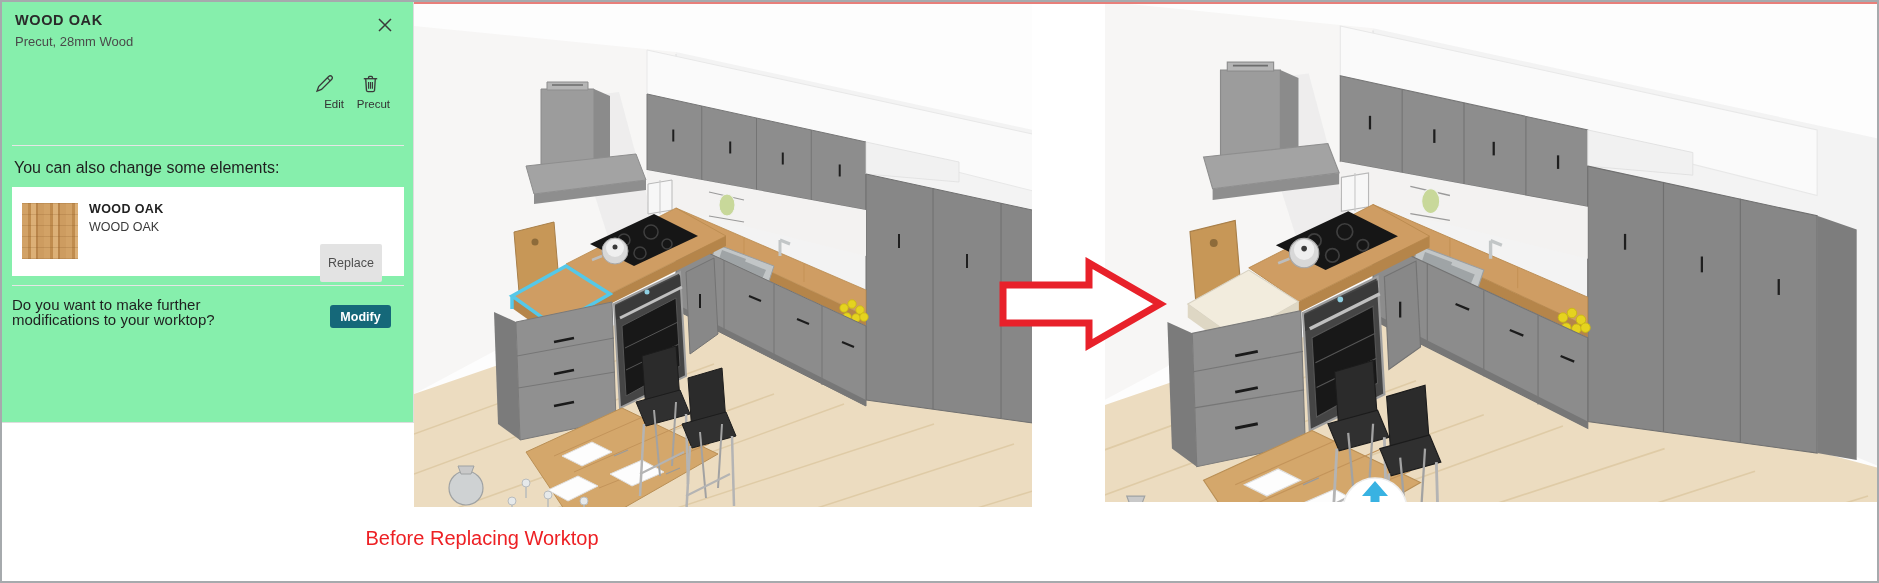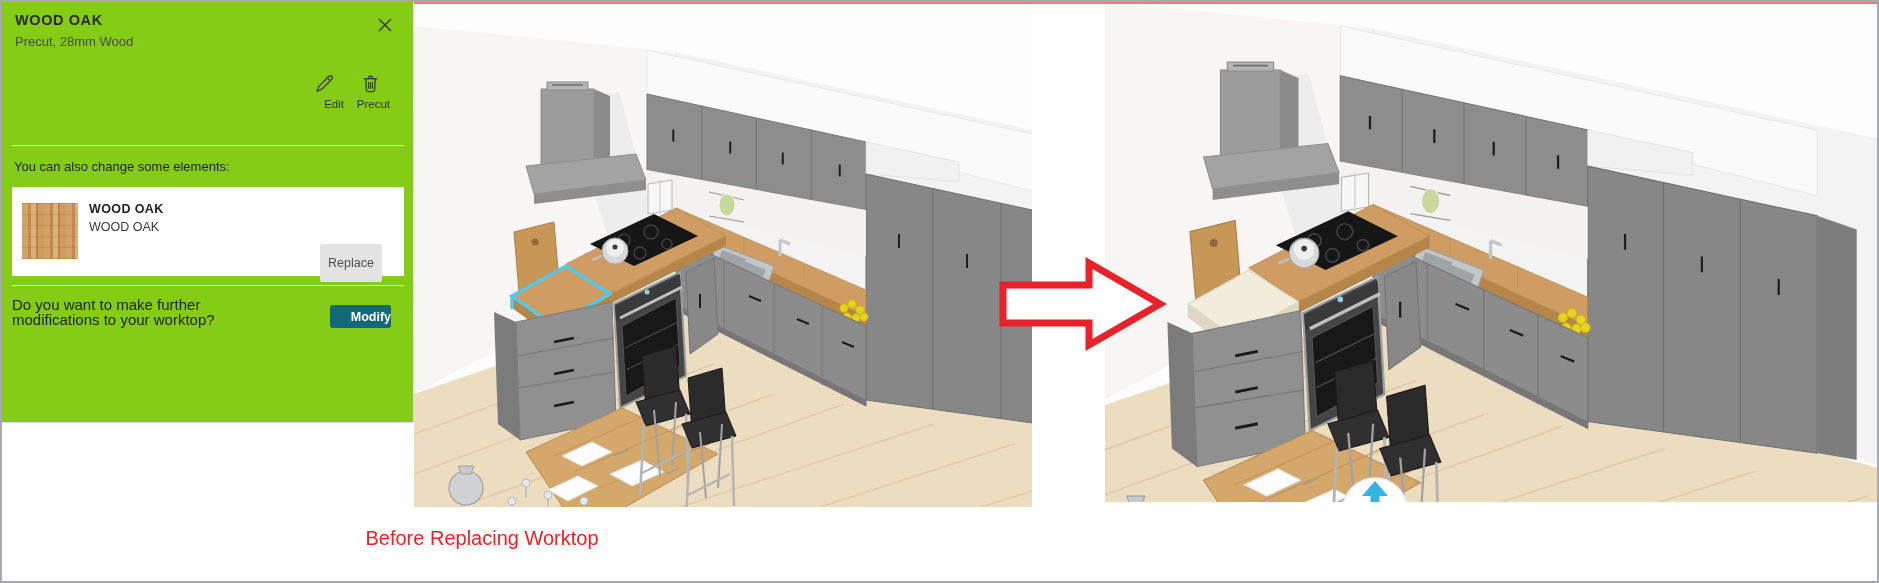--- a/index.html
+++ b/index.html
@@ -4,32 +4,32 @@
 <style>
   * { margin:0; padding:0; box-sizing:border-box; }
   body { font-family:"Liberation Sans", sans-serif; background:#ffffff; }
   #stage {
     position:relative; width:1879px; height:583px; background:#ffffff;
     border:2px solid #a6aaad; overflow:hidden;
   }
   
   #panel {
     position:absolute; left:0; top:0; width:412px; height:421px;
-    background:#84cc16; border-right:1px solid #ddd; border-bottom:1px solid #ddd;
+    background:#86efac; border-right:1px solid #ddd; border-bottom:1px solid #ddd;
   }
   .panel-title { position:absolute; left:13px; top:10px; font-size:14.5px; font-weight:bold;
                  letter-spacing:.6px; color:#2a2a2a; }
   .panel-sub   { position:absolute; left:13px; top:32px; font-size:13px; color:#4a4a4a; }
   .close-btn { position:absolute; left:370px; top:10px; width:26px; height:26px; cursor:pointer;
                display:flex; align-items:center; justify-content:center; background:none; border:none; }
   .icon-btn { position:absolute; width:40px; text-align:right; background:none; border:none; cursor:pointer; }
   .icon-btn svg { display:block; margin:0 auto; }
   .icon-btn .lbl { display:block; font-size:11.5px; color:#333; margin-top:3px; }
   .divider { position:absolute; left:10px; width:392px; height:1px; background:#e6e6e6; }
-  .hint { position:absolute; left:12px; top:157px; font-size:13px; color:#1f1f1f;text-align:right; }
+  .hint { position:absolute; left:12px; top:157px; font-size:16px; color:#1f1f1f;text-align:right; }
   .card { position:absolute; left:10px; top:185px; width:392px; height:89px; background:#ffffff; }
   .swatch {
     position:absolute; left:10px; top:16px; width:56px; height:56px;
     background:
       repeating-linear-gradient(0deg, rgba(134,88,38,.22) 0 1px, rgba(0,0,0,0) 1px 11px),
       repeating-linear-gradient(90deg, #d2a266 0 6px, #c08c4e 6px 9px, #dcb077 9px 14px, #b9854a 14px 16px, #cd9c60 16px 22px);
   }
   .card-title { position:absolute; left:77px; top:15px; font-size:12.5px; font-weight:bold; color:#222; letter-spacing:.4px; }
   .card-sub   { position:absolute; left:77px; top:33px; font-size:12.5px; color:#3a3a3a; }
   .replace-btn {
@@ -93,21 +93,21 @@
     <div class="card">
       <div class="swatch"></div>
       <div class="card-title">WOOD OAK</div>
       <div class="card-sub">WOOD OAK</div>
       <button class="replace-btn">Replace</button>
     </div>
 
     <div class="divider" style="top:283px;"></div>
 
     <div class="question">Do you want to make further modifications to your worktop?</div>
-    <button class="modify-btn" style="background: rgb(21, 104, 121); text-align: right;">Modify</button>
+    <button class="modify-btn" style="background: rgb(21, 104, 121);">Modify</button>
   </div>
 
   <div id="top-accent"></div>
 
   <svg id="render-before" class="render" viewBox="0 0 618 503">
       <g>
         <polygon points="0,0 720,0 720,505 0,505" fill="#fdfdfd"></polygon>
         <polygon points="0,22 262,48 262,250 0,390" fill="#f7f6f5"></polygon>
         <polygon points="262,48 720,148 720,440 262,250" fill="#f3f3f3"></polygon>
         <polygon points="150,95 205,88 248,248 202,258" fill="#ebebeb" opacity="0.8"></polygon>

